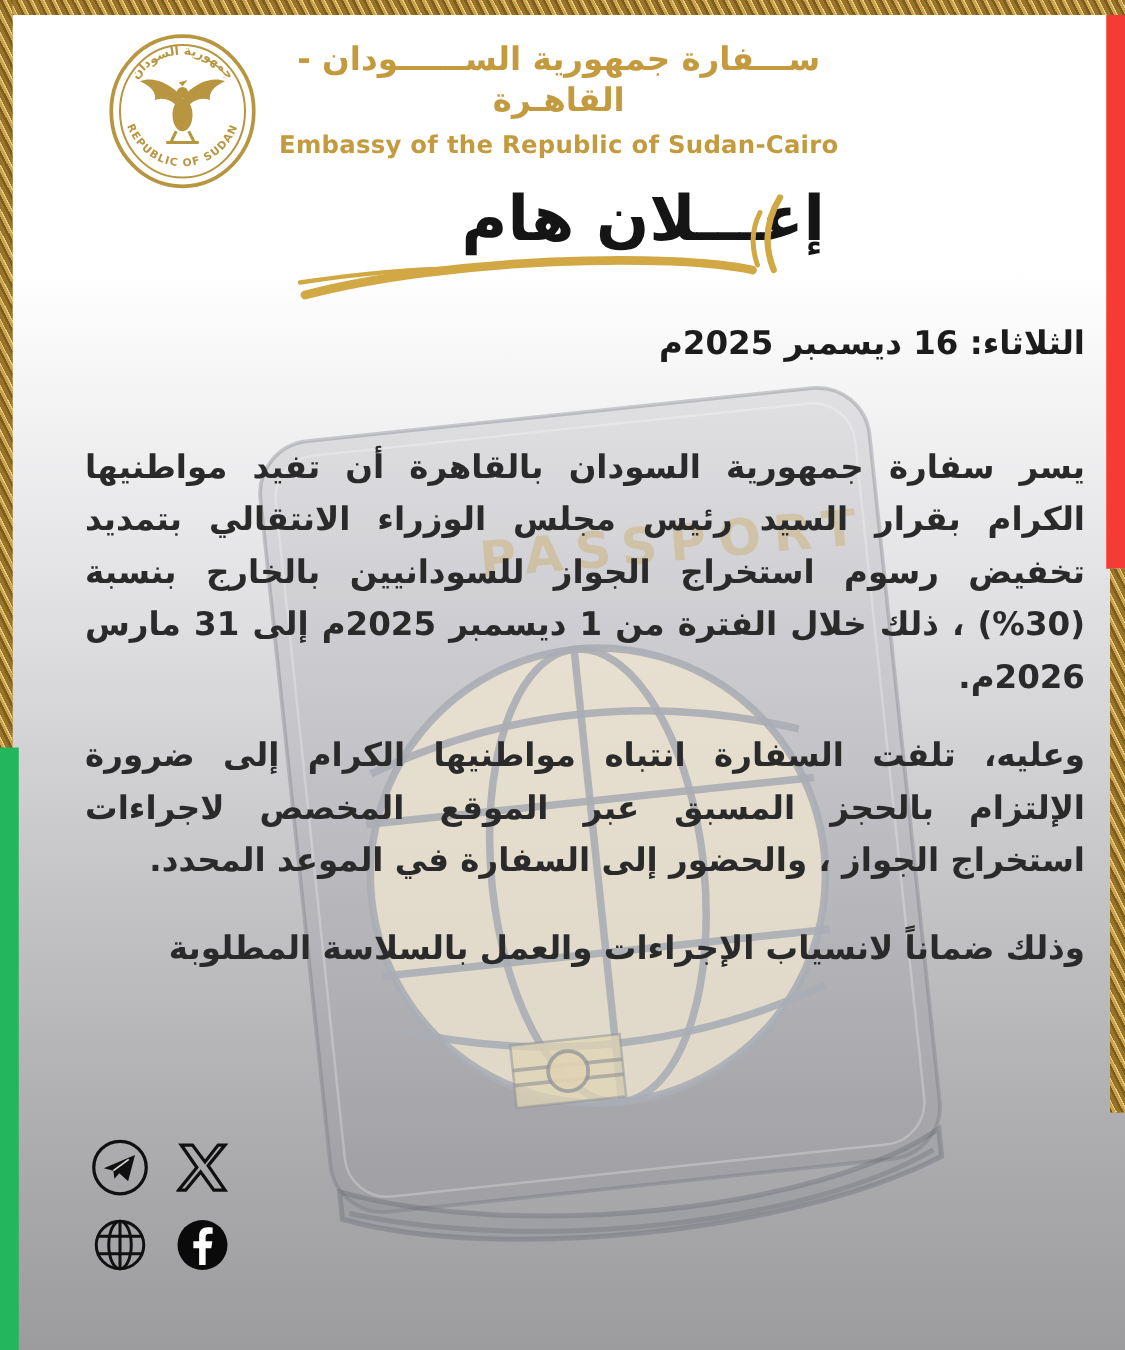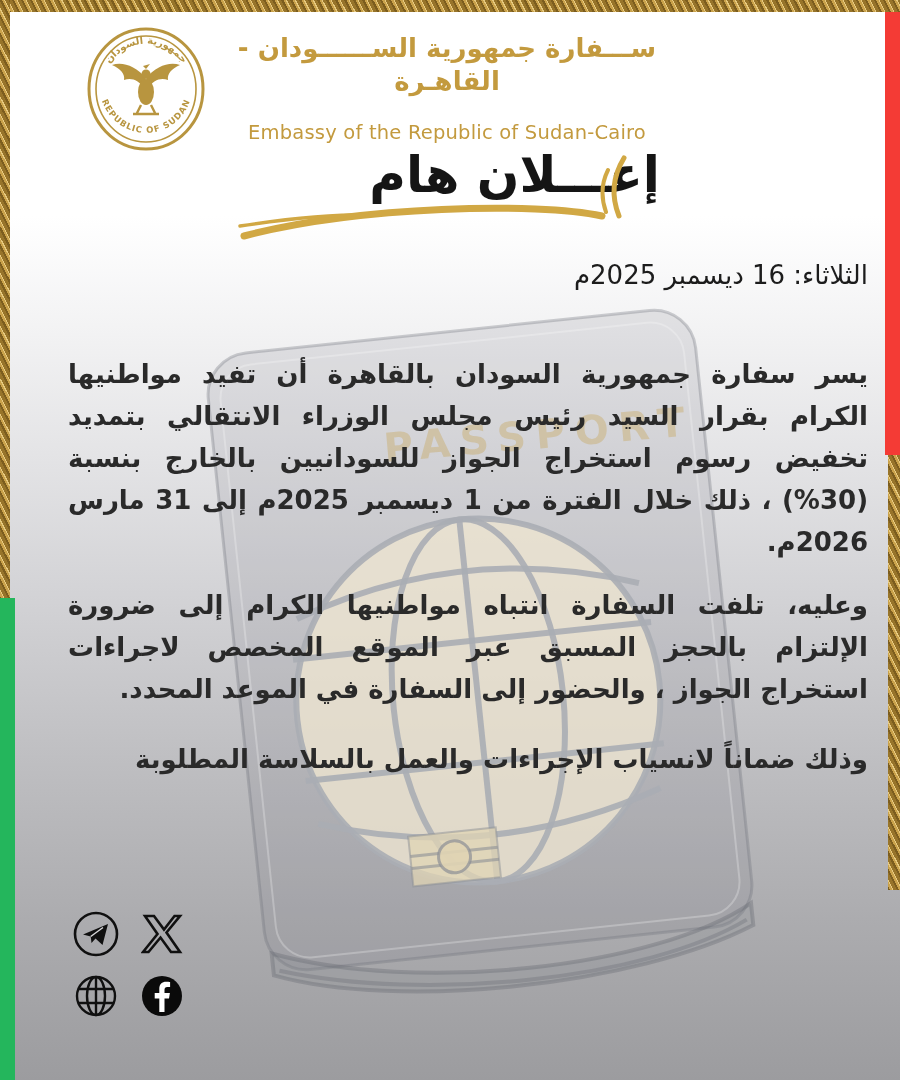--- a/index.html
+++ b/index.html
@@ -21,29 +21,29 @@
   .frame-left  { position:absolute; left:0; top:0; width:10px; height:600px; z-index:6; }
   .frame-green { position:absolute; left:0; top:598px; width:15px; height:482px; background:#24b65c; z-index:6; }
   .frame-red   { position:absolute; left:885px; top:12px; width:15px; height:443px; background:#f43b35; z-index:6; }
   .frame-right { position:absolute; left:888px; top:455px; width:12px; height:435px; z-index:6; }
   
   .watermark { position:absolute; left:0; top:0; width:900px; height:1080px; z-index:1; }
   
   .emblem { position:absolute; left:86px; top:26px; width:120px; height:126px; z-index:3; }
   .titles { position:absolute; left:222px; top:32px; width:450px; text-align:center; z-index:3; color:#c39a3e; }
   .title-ar { font-size:26px; font-weight:bold; direction:rtl; line-height:1.25; }
-  .title-en { font-size:19.5px; font-weight:normal; margin-top:24px; letter-spacing:.2px; }
+  .title-en { font-size:19.5px; font-weight:bold; margin-top:7px; letter-spacing:.2px; }
   
   .headline { position:absolute; left:270px; top:146px; width:390px; z-index:3;
     text-align:right; font-size:50px; font-weight:bold; color:#151515; direction:rtl; }
   .curls  { position:absolute; left:598px; top:154px; z-index:3; }
   .swoosh { position:absolute; left:238px; top:198px; z-index:3; }
   
   .date-line { position:absolute; right:32px; top:260px; z-index:3;
-    direction:rtl; font-size:26px; font-weight:normal; color:#1c1c1c; }
+    direction:rtl; font-size:26px; font-weight:bold; color:#1c1c1c; }
   .para { position:absolute; left:68px; width:800px; z-index:3; direction:rtl;
     font-size:26px; font-weight:bold; color:#2a2a2a; line-height:42px;
     text-align:justify; text-align-last:right; }
   .p1 { top:353px; } .p2 { top:584px; } .p3 { top:738px; }
   
   .social { position:absolute; left:72px; top:910px; z-index:4;
     display:grid; grid-template-columns:48px 48px; grid-auto-rows:48px; column-gap:18px; row-gap:14px; }
   .social .cell { width:48px; height:48px; display:flex; align-items:center; justify-content:center; cursor:pointer; }
 </style>
 </head>

